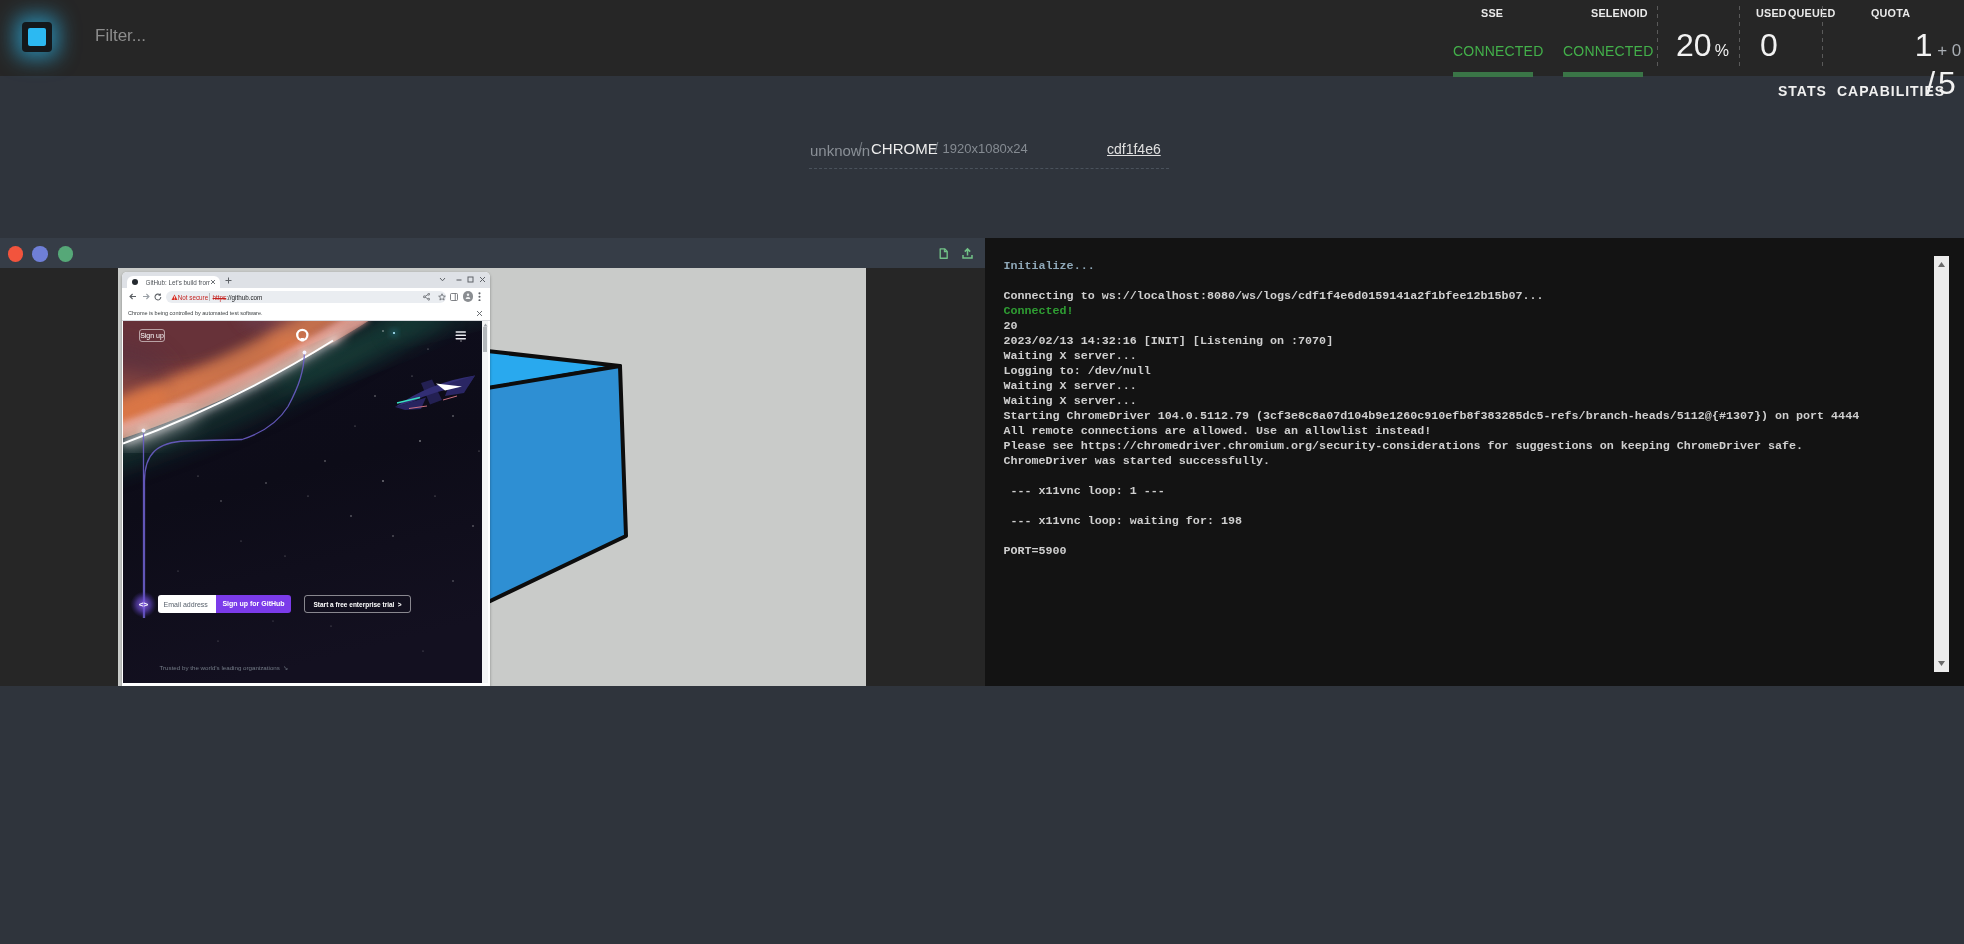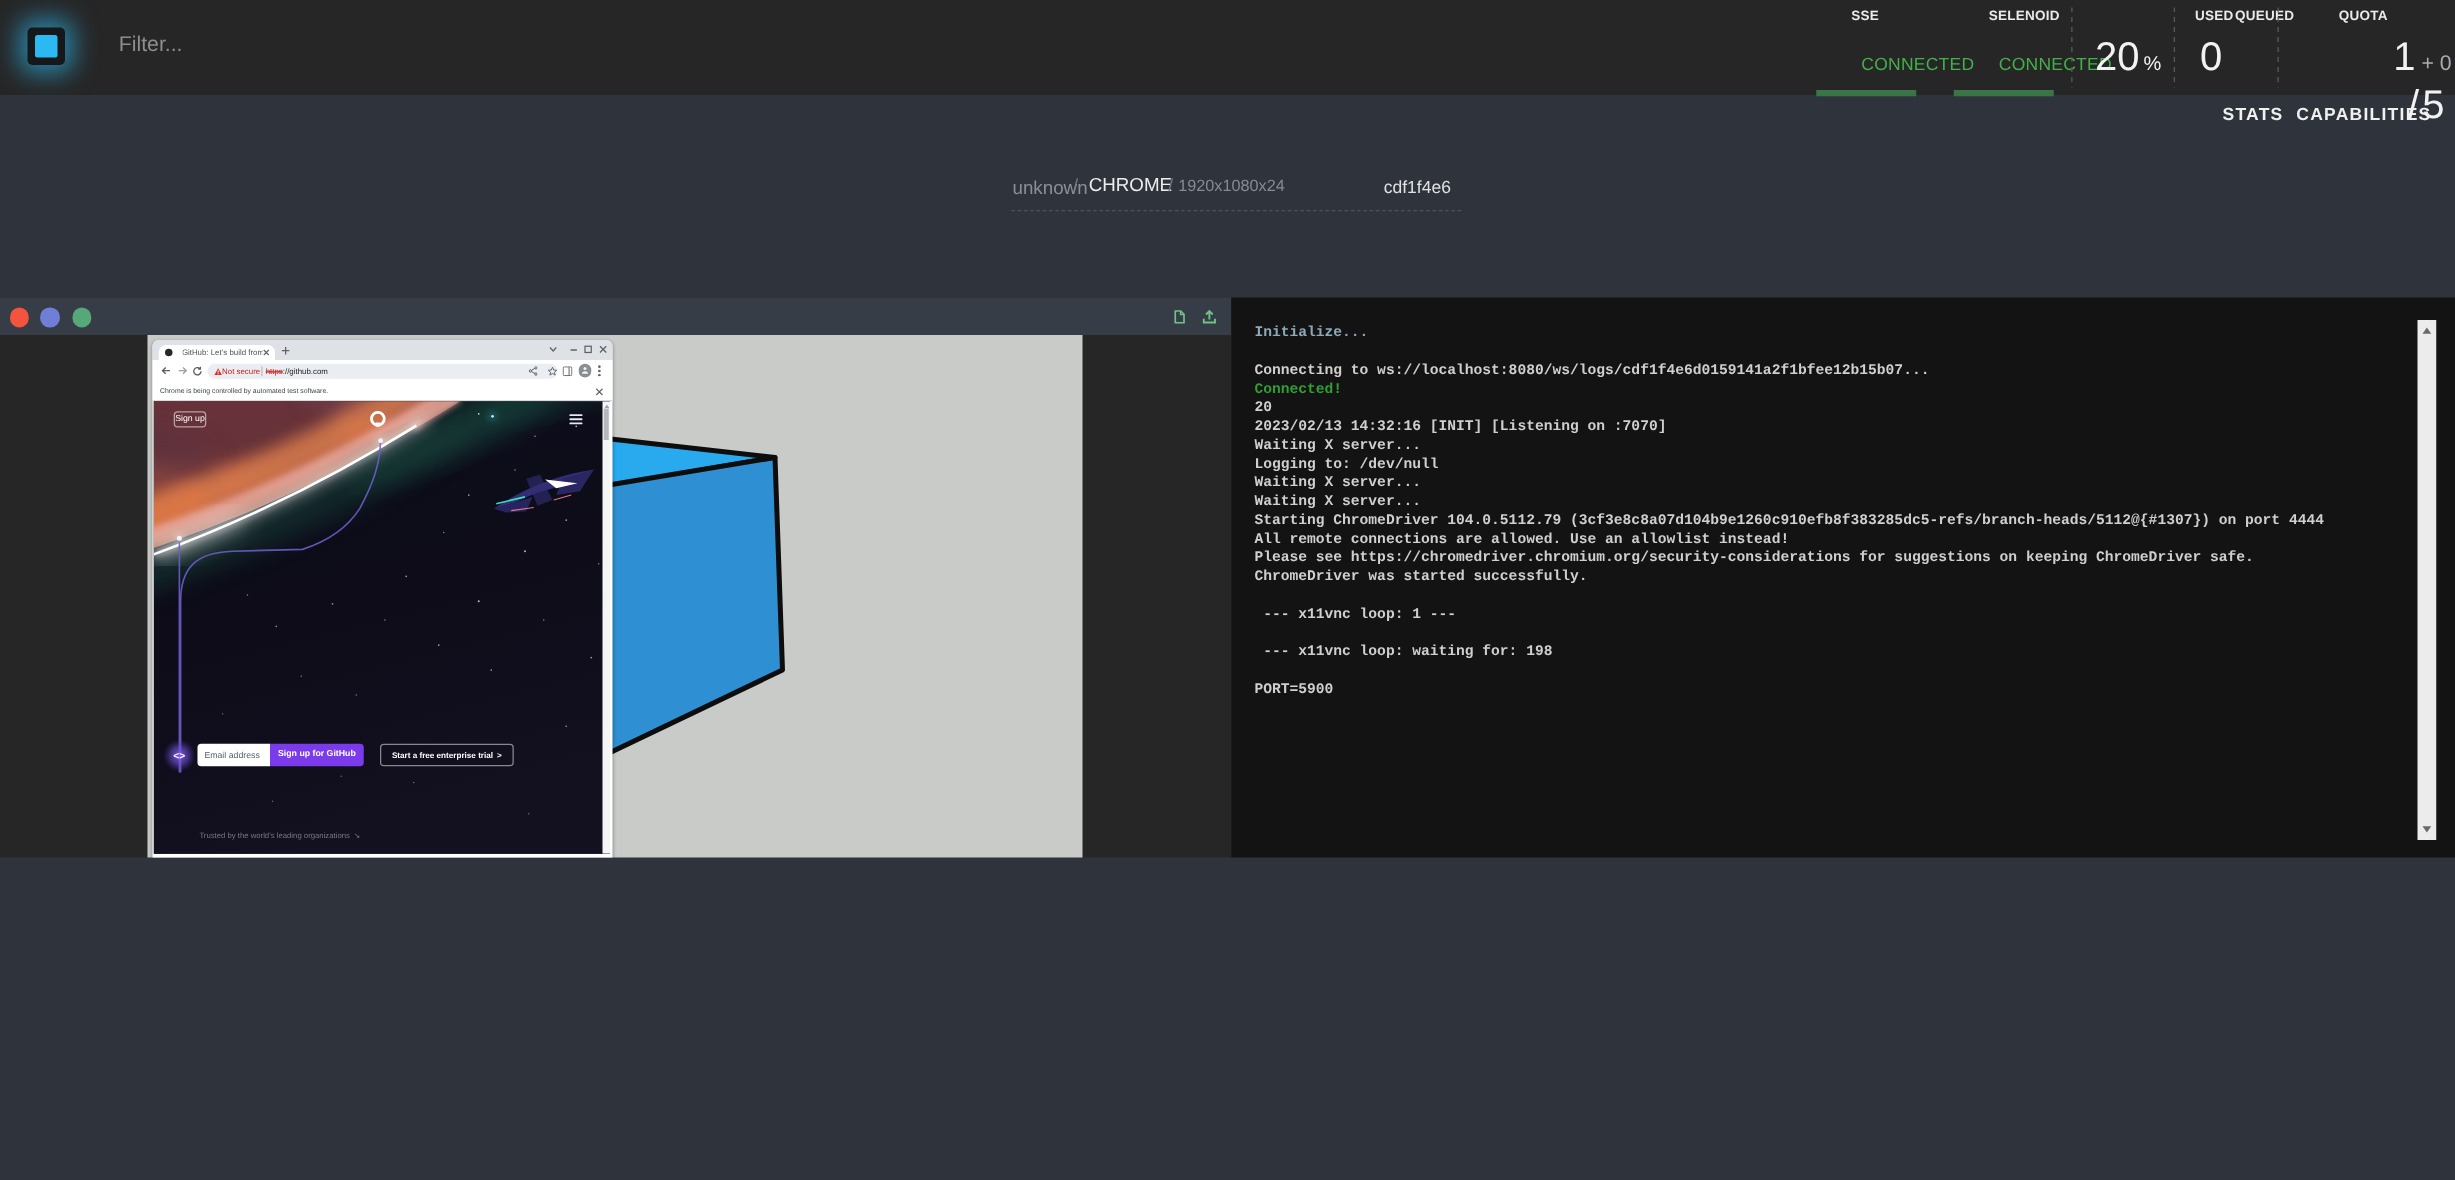--- a/index.html
+++ b/index.html
@@ -7,21 +7,21 @@
     font-family:"Liberation Sans", sans-serif; }
   .abs { position:absolute; }
   #root { position:relative; width:1964px; height:944px; }
   
   #header { position:absolute; left:0; top:0; width:1964px; height:76px; background:#262626; }
   #logo { position:absolute; left:22px; top:22px; width:30px; height:30px; background:#14181b;
     border-radius:4px; box-shadow:0 0 20px 7px rgba(45,190,245,0.6); }
   #logo .in { position:absolute; left:6px; top:6px; width:18px; height:18px; background:#2cb9f2; border-radius:2px; }
   #filter { position:absolute; left:95px; top:26px; font-size:17px; color:#8d8d8d; }
   .slabel { position:absolute; top:7px; font-size:10.8px; font-weight:bold; color:#eaeaea; letter-spacing:0.2px;margin-left:28px; }
-  .sconn { position:absolute; top:42.5px; font-size:14px; color:#43b04a; letter-spacing:0.2px;margin-left:36px; }
+  .sconn { position:absolute; top:42.5px; font-size:14px; color:#43b04a; letter-spacing:0.2px; }
   .sbar { position:absolute; top:72px; width:80px; height:5px; background:#3a7547; }
   .ssep { position:absolute; top:6px; height:64px; width:1px; background:repeating-linear-gradient(to bottom,#5a5a5a 0 4px,transparent 4px 8px); }
   .bigval { position:absolute; top:29px; font-size:32px; line-height:32px; color:#f2f2f2; }
   
   .statslnk { position:absolute; top:82.5px; font-size:14px; font-weight:bold;
     color:#f0f0f0; letter-spacing:1px; }
   
   #sess { position:absolute; left:809px; top:133px; width:360px; height:36px;
     border-bottom:1px dashed #4a525c; }
   #sess span { position:absolute; top:0; }
@@ -73,21 +73,21 @@
 
   <div class="statslnk" style="left:1778px;">STATS</div>
   <div class="statslnk" style="left:1837px;">CAPABILITIES</div>
 
   <div id="sess">
     <span style="left:1px; top:9px; font-size:15px; color:#8a9097;">unknown</span>
     <span style="left:49.5px; top:7px; font-size:14px; color:#757b82;">/</span>
     <span style="left:62px; top:7px; font-size:15px; color:#ececec;">CHROME</span>
     <span style="left:125.5px; top:7px; font-size:14px; color:#757b82;">/</span>
     <span style="left:133.5px; top:8px; font-size:13px; color:#858b92;">1920x1080x24</span>
-    <span style="left:298px; top:7.5px; font-size:14px; color:#e0e0e0;">cdf1f4e6</span>
+    <span style="left:298px; top:7.5px; font-size:14px; color:#e0e0e0;text-decoration:underline;">cdf1f4e6</span>
   </div>
 
   <div id="vncpanel">
     <div id="vnctitle">
       <div class="circ" style="left:7.7px; background:#f2543d;"></div>
       <div class="circ" style="left:32px; background:#6f7fd7;"></div>
       <div class="circ" style="left:57.8px; background:#56a878;"></div>
       <svg class="abs" style="left:937px; top:8.5px;" width="13" height="13" viewBox="0 0 13 13">
         <path d="M 3.2 1.8 H 7.6 L 10.2 4.4 V 11.2 H 3.2 Z" fill="none" stroke="#72c287" stroke-width="1.35" stroke-linejoin="round"></path>
         <path d="M 7.4 2 V 4.6 H 10" fill="none" stroke="#72c287" stroke-width="1.1"></path>

